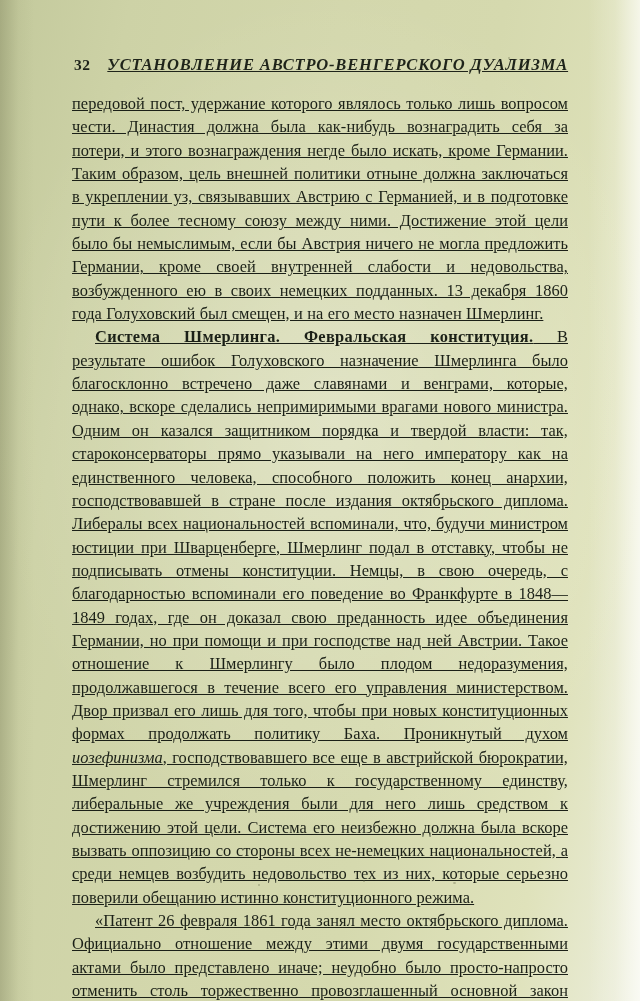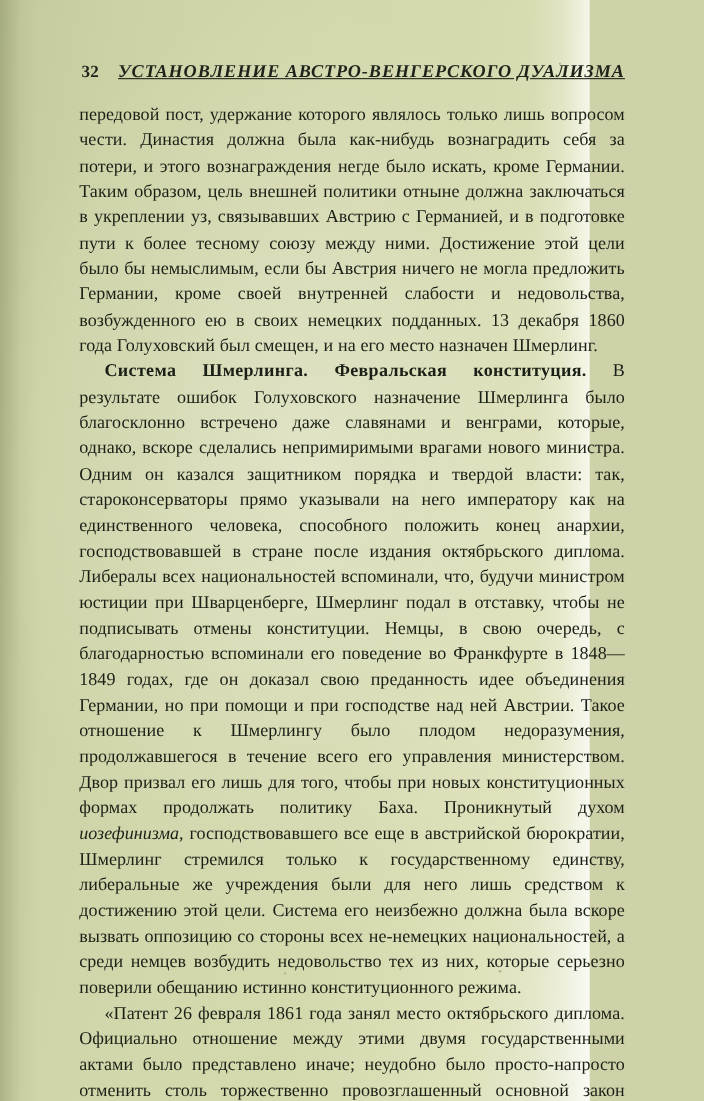--- a/index.html
+++ b/index.html
@@ -10,21 +10,21 @@
     width: 640px;
     height: 1001px;
     overflow: hidden;
     background: #cfd2a8;
     font-family: "Liberation Serif", "DejaVu Serif", serif;
   }
 
   
   .page {
     position: relative;
-    width: 536px;
+    width: 640px;
     height: 1001px;
     box-sizing: border-box;
     background:
       radial-gradient(ellipse 70% 55% at 52% 42%, rgba(255,255,255,0.30) 0%, rgba(255,255,255,0.10) 48%, rgba(255,255,255,0) 78%),
       linear-gradient(100deg, #c3c99c 0%, #cdd2a6 16%, #d3d7ac 42%, #d5d9ae 62%, #dfe2bb 84%, #eceedd 100%),
       #d2d6ab;
   }
   
   .page::before {
     content: "";
@@ -87,20 +87,21 @@
   }
   p.para {
     margin: 0;
     font-size: 16.4px;
     line-height: 23.35px;
     text-align: justify;
     text-justify: inter-word;
     letter-spacing: 0.05px;
     word-spacing: 0.2px;
     hyphens: manual;
+    text-decoration: underline;
     -webkit-hyphens: manual;
   }
   p.para.indent {
     text-indent: 23px;
   }
   .para b {
     font-weight: bold;
     letter-spacing: 0.3px;
   }
   .para i {

